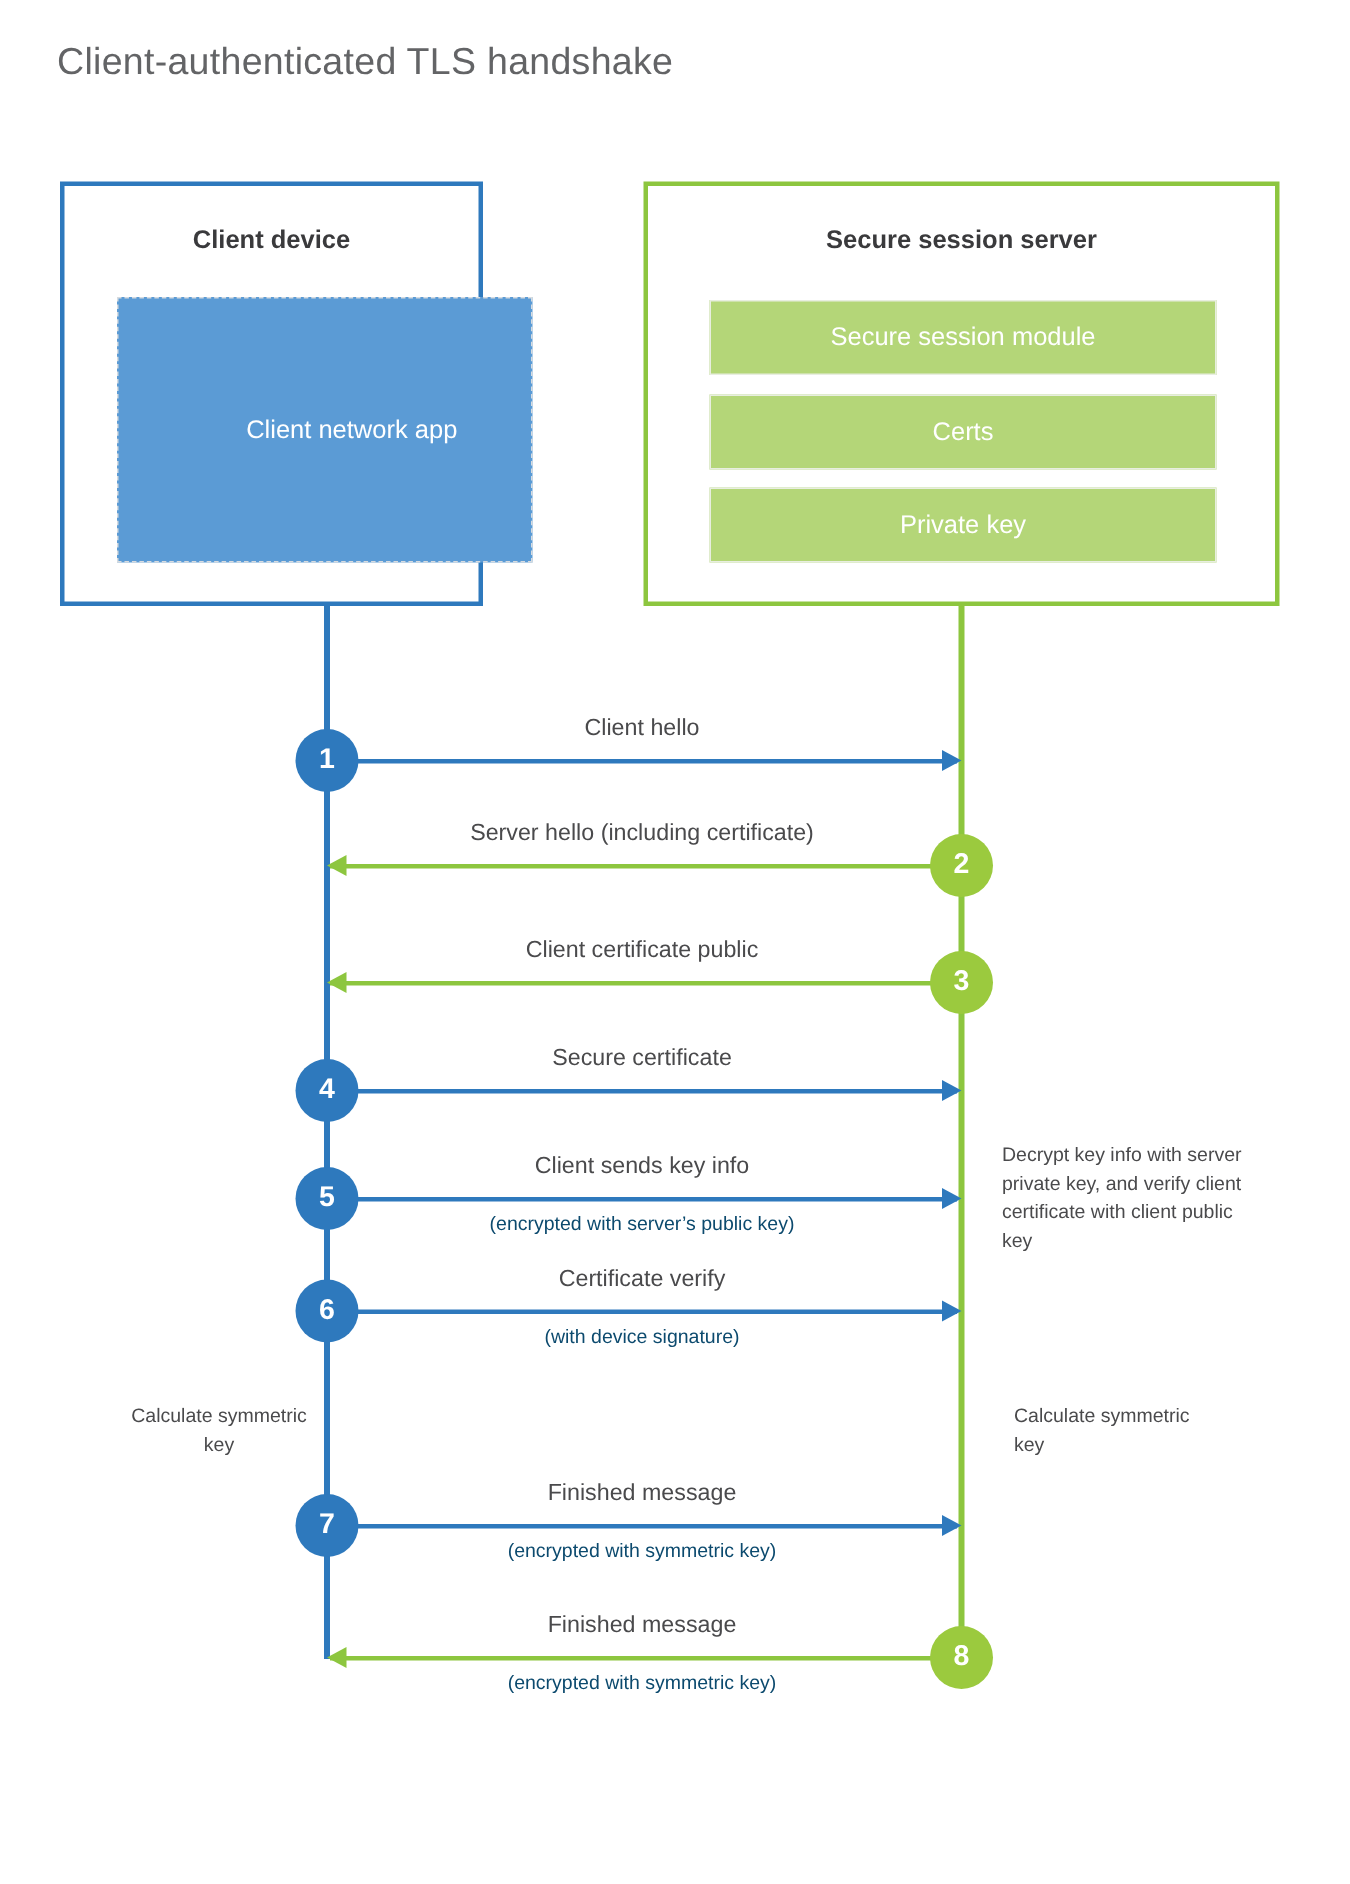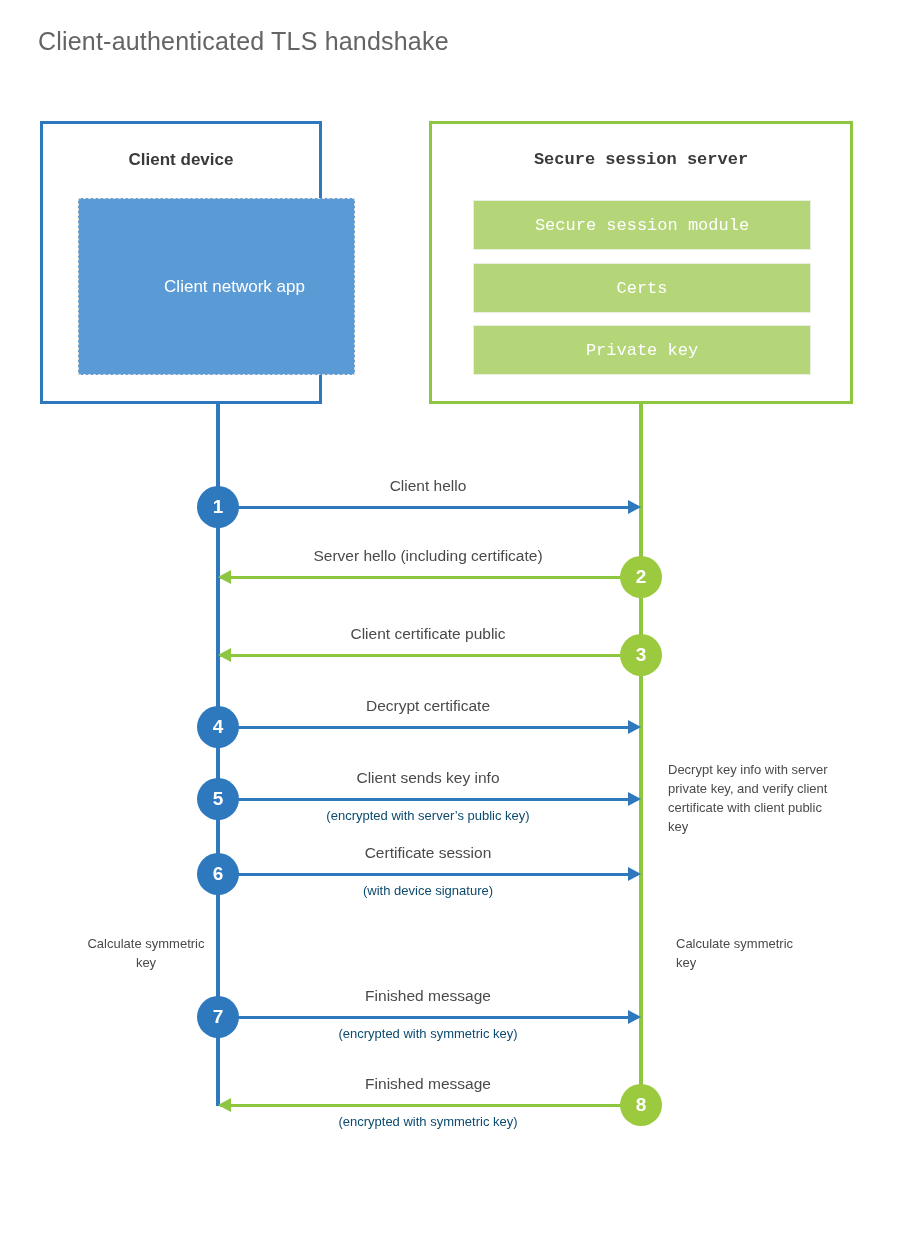--- a/index.html
+++ b/index.html
@@ -39,21 +39,20 @@
   }
   #client-box {
     left: 40px; top: 121px;
     width: 282px; height: 283px;
     border: 3px solid #2E79BD;
   }
   #server-box {
     left: 429px; top: 121px;
     width: 424px; height: 283px;
     border: 3px solid #8DC63F;
-    font-family: Liberation Mono, monospace;
   }
   .actor-title {
     position: absolute;
     left: 0; right: 0;
     top: 26px;
     text-align: center;
     font-size: 17px;
     font-weight: 700;
     color: #3a3a3c;
   }
@@ -243,34 +242,34 @@
       </div>
       <div class="msg to-client" style="top: 655px;">
         <div class="arrow-line"></div>
         <div class="arrow-head"></div>
         <div class="msg-label">Client certificate public</div>
         <div class="step-badge server-side">3</div>
       </div>
       <div class="msg to-server" style="top: 727px;">
         <div class="arrow-line"></div>
         <div class="arrow-head"></div>
-        <div class="msg-label">Decrypt certificate</div>
+        <div class="msg-label">Secure certificate</div>
         <div class="step-badge client-side">4</div>
       </div>
       <div class="msg to-server" style="top: 799px;">
         <div class="arrow-line"></div>
         <div class="arrow-head"></div>
         <div class="msg-label">Client sends key info</div>
         <div class="msg-sublabel">(encrypted with server’s public key)</div>
         <div class="step-badge client-side">5</div>
       </div>
       <div class="msg to-server" style="top: 874px;">
         <div class="arrow-line"></div>
         <div class="arrow-head"></div>
-        <div class="msg-label">Certificate session</div>
+        <div class="msg-label">Certificate verify</div>
         <div class="msg-sublabel">(with device signature)</div>
         <div class="step-badge client-side">6</div>
       </div>
       <div class="msg to-server" style="top: 1017px;">
         <div class="arrow-line"></div>
         <div class="arrow-head"></div>
         <div class="msg-label">Finished message</div>
         <div class="msg-sublabel">(encrypted with symmetric key)</div>
         <div class="step-badge client-side">7</div>
       </div>

